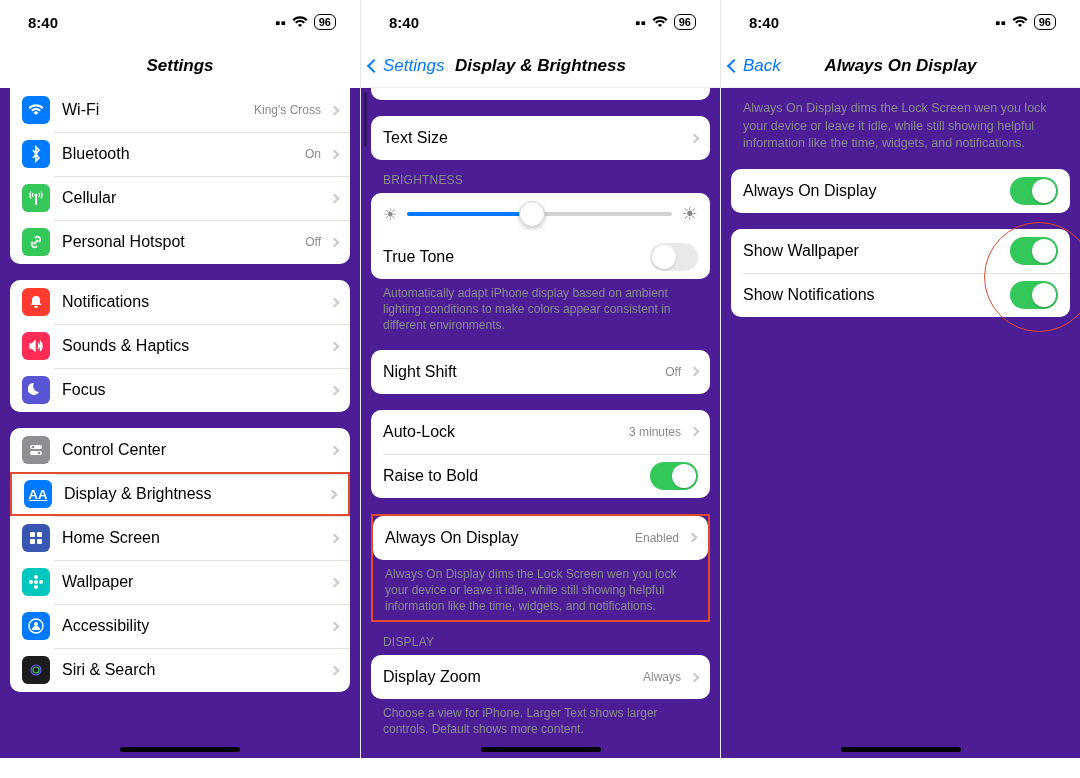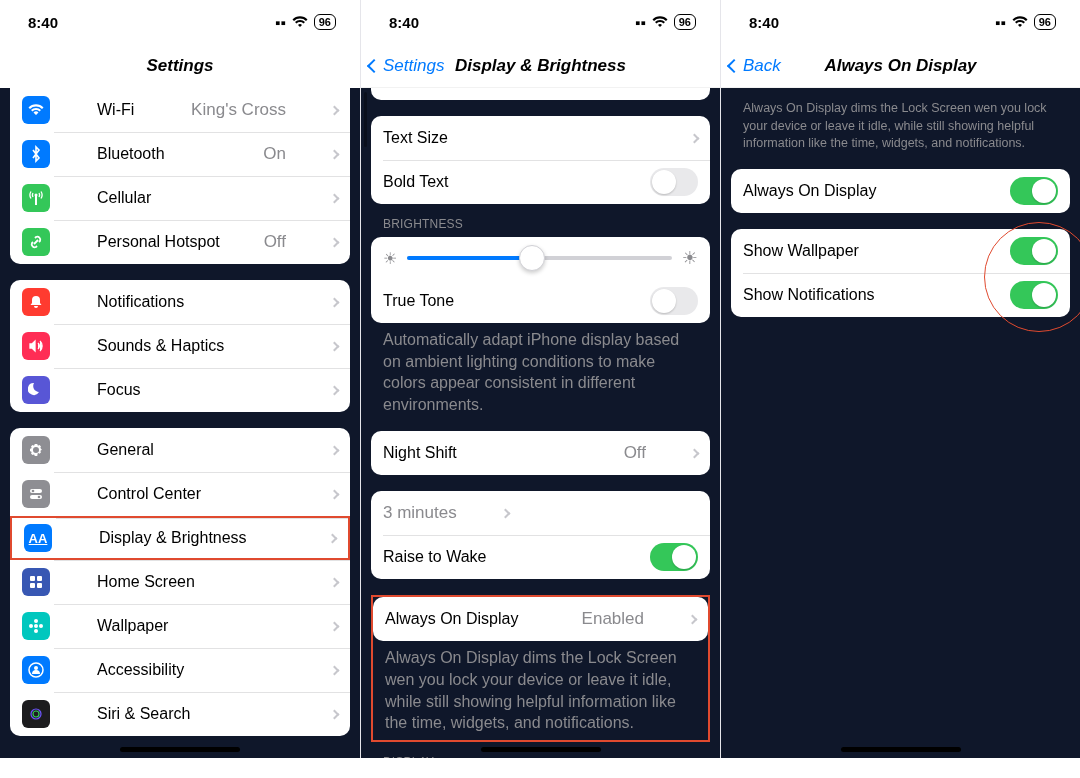--- a/index.html
+++ b/index.html
@@ -7,21 +7,21 @@
     font-family: -apple-system, BlinkMacSystemFont, "Segoe UI", Helvetica, Arial, sans-serif;
     background: #fff;
     display: flex;
     width: 1080px;
     height: 778px;
     overflow: hidden;
   }
   .screen {
     width: 360px;
     height: 758px;
-    background: #0f172a;
+    background: #4c1d95;
     position: relative;
     overflow: hidden;
     display: flex;
     flex-direction: column;
     justify-content: flex-end;
   }
   .screen + .screen { border-left: 1px solid #e5e5ea; }
   
   .statusbar {
     height: 44px;
@@ -78,32 +78,31 @@
   }
   .group-header {
     font-size: 12px;
     color: #8a8a8e;
     text-transform: uppercase;
     padding: 6px 22px 6px 22px;
     margin-top: 7px;
     letter-spacing: 0.2px;
   }
   .group-footer {
-    font-size: 16px;
+    font-size: 12px;
     color: #8a8a8e;
     padding: 6px 22px 0 22px;
     line-height: 1.35;
   }
   .row {
     display: flex;
     align-items: center;
     min-height: 44px;
     padding: 0 12px 0 12px;
     position: relative;
-    gap: 35px;
   }
   .row + .row::before {
     content: "";
     position: absolute;
     top: 0; left: 44px; right: 0;
     height: 1px;
     background: rgba(60,60,67,0.15);
   }
   .row.noicon + .row.noicon::before { left: 12px; }
   .icon {
@@ -111,21 +110,21 @@
     border-radius: 6px;
     display: flex;
     align-items: center;
     justify-content: center;
     margin-right: 12px;
     flex: 0 0 28px;
     color: #fff;
     font-size: 14px;
   }
   .row .label { flex: 1; font-size: 16px; color: #000; }
-  .row .value { font-size: 17px; color: #8a8a8e; margin-right: 4px; }
+  .row .value { font-size: 12px; color: #8a8a8e; margin-right: 4px; }
   .chev-right {
     width: 7px; height: 7px;
     border-right: 2px solid #c7c7cc;
     border-top: 2px solid #c7c7cc;
     transform: rotate(45deg);
     margin-left: 6px;
   }
   
   .toggle {
     width: 48px; height: 28px;
@@ -295,29 +294,20 @@
             </svg>
           </div>
           <span class="label">Focus</span>
           <span class="chev-right"></span>
         </div>
       </div>
     <div class="group" id="s1g3">
         <div class="row">
           <div class="icon" style="background: rgb(142, 142, 147);">
             <svg width="16" height="16" viewBox="0 0 16 16" fill="#fff">
-              <path d="M8 5a3 3 0 1 0 0 6 3 3 0 0 0 0-6Zm6 3-1.2.3a5 5 0 0 1-.4 1l.6 1-1.4 1.4-1-.6a5 5 0 0 1-1 .4L9.3 14H6.7l-.3-1.2a5 5 0 0 1-1-.4l-1 .6L3 11.6l.6-1a5 5 0 0 1-.4-1L2 9.3V6.7l1.2-.3a5 5 0 0 1 .4-1l-.6-1L4.4 3l1 .6a5 5 0 0 1 1-.4L6.7 2h2.6l.3 1.2a5 5 0 0 1 1 .4l1-.6L13 4.4l-.6 1a5 5 0 0 1 .4 1Z"></path>
-            </svg>
-          </div>
-          <span class="label">General</span>
-          <span class="chev-right"></span>
-        </div>
-        <div class="row">
-          <div class="icon" style="background: rgb(142, 142, 147);">
-            <svg width="16" height="16" viewBox="0 0 16 16" fill="#fff">
               <rect x="2" y="3" width="12" height="4" rx="2"></rect>
               <rect x="2" y="9" width="12" height="4" rx="2"></rect>
               <circle cx="5" cy="5" r="1.3" fill="#8e8e93"></circle>
               <circle cx="11" cy="11" r="1.3" fill="#8e8e93"></circle>
             </svg>
           </div>
           <span class="label">Control Center</span>
           <span class="chev-right"></span>
         </div>
         <div class="row hl-red">
@@ -401,26 +391,20 @@
     <span class="title">Display &amp; Brightness</span>
   </div>
   <div class="scroll-ind"></div>
   <div class="content">
     <div class="screen2-partial"></div>
     <div class="group" style="margin-top:16px">
       <div class="row noicon">
         <span class="label">Text Size</span>
         <span class="chev-right"></span>
       </div>
-      <div class="row noicon">
-        <span class="label">Bold Text</span>
-        <div class="toggle">
-            <div class="knob"></div>
-          </div>
-      </div>
     </div>
 
     <div class="group-header">BRIGHTNESS</div>
     <div class="group" style="margin-top:0">
       <div class="slider-row noicon">
         <span class="sun-small">☀︎</span>
         <div class="slider-track">
           <div class="slider-fill" id="bright-fill" style="width: 47%;"></div>
           <div class="slider-thumb" id="bright-thumb" style="left: 47%;"></div>
         </div>
@@ -438,25 +422,26 @@
     <div class="group">
       <div class="row noicon">
         <span class="label">Night Shift</span>
         <span class="value">Off</span>
         <span class="chev-right"></span>
       </div>
     </div>
 
     <div class="group">
       <div class="row noicon">
+        <span class="label">Auto-Lock</span>
         <span class="value">3 minutes</span>
         <span class="chev-right"></span>
       </div>
       <div class="row noicon">
-        <span class="label">Raise to Wake</span>
+        <span class="label">Raise to Bold</span>
         <div class="toggle on">
             <div class="knob"></div>
           </div>
       </div>
     </div>
 
     <div class="hl-red" style="margin:16px 10px 0 10px; border-radius:0; padding-bottom:6px">
       <div class="group" style="margin:0">
         <div class="row noicon">
           <span class="label">Always On Display</span>

